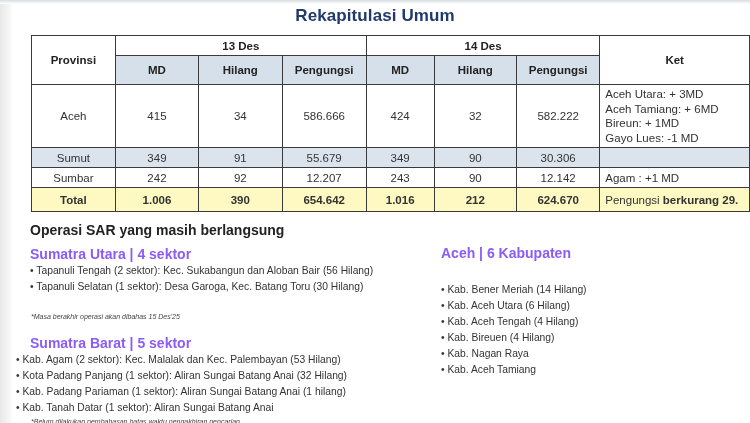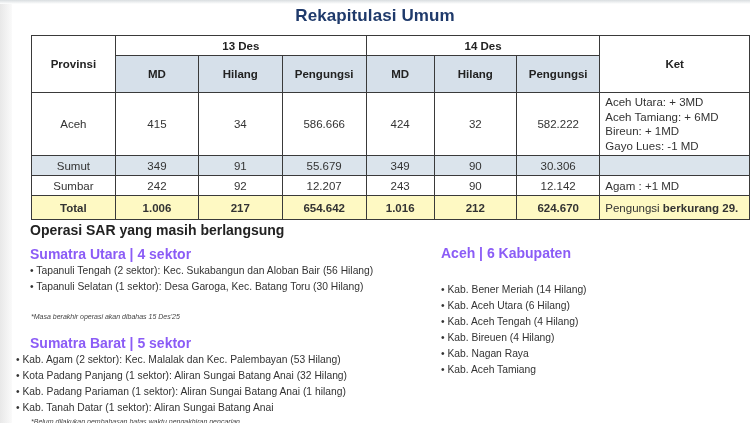--- a/index.html
+++ b/index.html
@@ -55,21 +55,21 @@
       <col style="width:84px">
       <col style="width:150px">
   </colgroup>
   <tbody>
       <tr style="height:20px">
     <th rowspan="2">Provinsi</th>
     <th colspan="3">13 Des</th>
     <th colspan="3">14 Des</th>
     <th rowspan="2">Ket</th>
   </tr>
-  <tr class="hdr-sub" style="height:37px">
+  <tr class="hdr-sub" style="height:29px">
     <th>MD</th>
     <th>Hilang</th>
     <th>Pengungsi</th>
     <th>MD</th>
     <th>Hilang</th>
     <th>Pengungsi</th>
   </tr>
   <tr style="height:63px">
     <td>Aceh</td>
     <td>415</td>
@@ -101,21 +101,21 @@
     <td>92</td>
     <td>12.207</td>
     <td>243</td>
     <td>90</td>
     <td>12.142</td>
     <td class="ket">Agam : +1 MD</td>
   </tr>
   <tr class="row-total" style="height:24px">
     <td>Total</td>
     <td>1.006</td>
-    <td>217</td>
+    <td>390</td>
     <td>654.642</td>
     <td>1.016</td>
     <td>212</td>
     <td>624.670</td>
     <td class="ket" style="font-weight:normal;"><span>Pengungsi </span><b>berkurang 29.</b></td>
   </tr>
 </tbody>
   </table>
 
 <div class="sec h-main" style="left:30px; top:222px;">Operasi SAR yang masih berlangsung</div>

